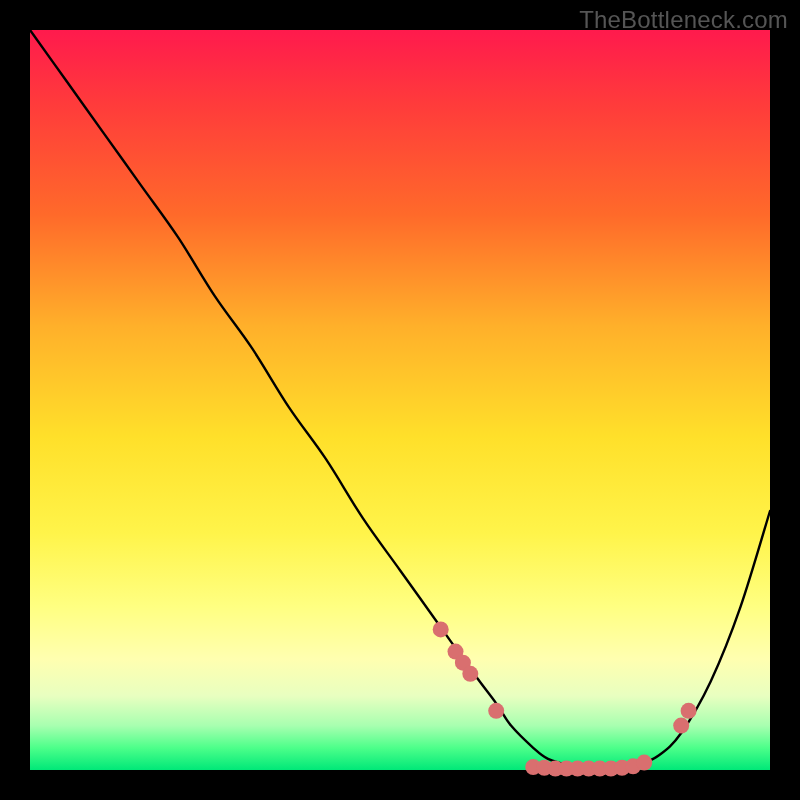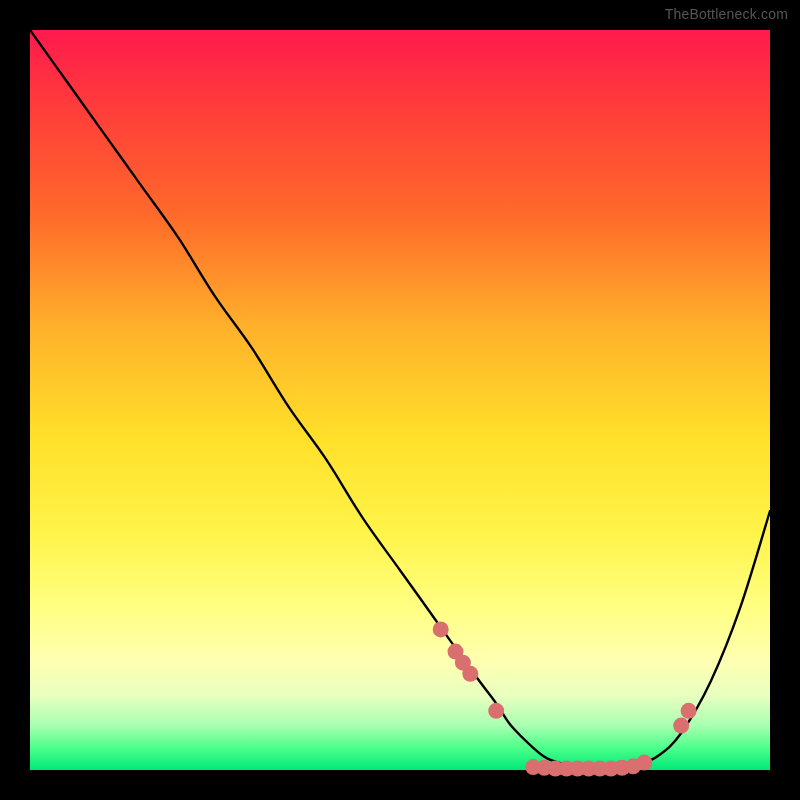--- a/index.html
+++ b/index.html
@@ -30,21 +30,21 @@
       #a8ffb0 94%,
       #4dff8a 97%,
       #00e878 100%
     );
   }
   .watermark {
     position: absolute;
     top: 6px;
     right: 12px;
     color: #555;
-    font-size: 14px;
+    font-size: 24px;
     font-weight: 500;
     letter-spacing: 0.2px;
     user-select: none;
     margin-left: 32px;
   }
   svg.curve {
     position: absolute;
     left: 0;
     top: 0;
     width: 740px;

